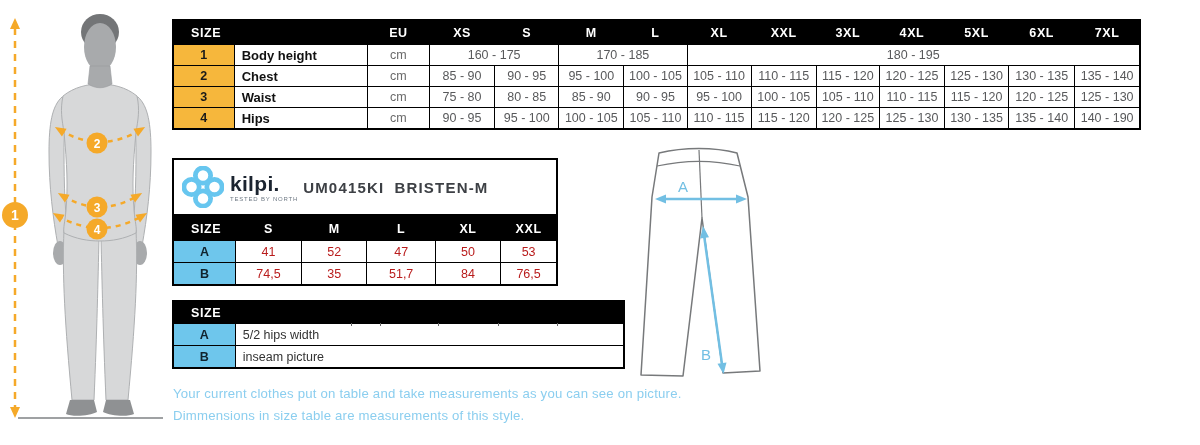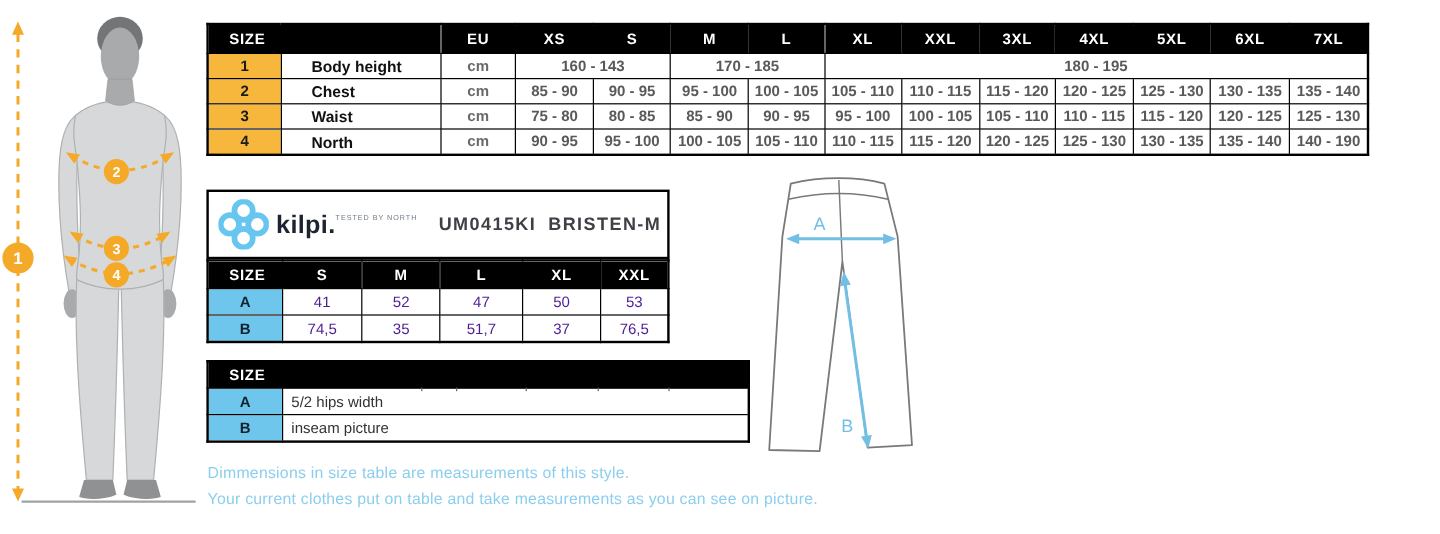--- a/index.html
+++ b/index.html
@@ -6,38 +6,38 @@
   body{font-family:"Liberation Sans","DejaVu Sans",sans-serif;}
   .canvas{position:relative;width:1200px;height:445px;background:#fff;overflow:hidden;}
 
   
   table{border-collapse:collapse;table-layout:fixed;}
   td,th{border:1px solid #000;padding:0;font-weight:normal;overflow:hidden;white-space:nowrap;}
 
   .main-table{position:absolute;left:172px;top:19px;width:969px;border:2px solid #000;}
   .main-table th{background:#000;color:#fff;font-size:12.5px;font-weight:700;letter-spacing:.6px;height:23px;}
   .main-table th.hl{text-align:left;padding-left:17px;}
-  .main-table td{height:20px;font-size:12.5px;text-align:center;font-weight:bold;}
+  .main-table td{height:20px;font-size:12.5px;text-align:center;}
   td.num{background:var(--orange);color:#1a1a1a;font-weight:700;}
-  .main-table td.lbl{text-align:left;padding-left:25px;font-weight:700;color:#111;font-size:13px;}
+  .main-table td.lbl{text-align:left;padding-left:7px;font-weight:700;color:#111;font-size:13px;}
   td.unit{color:#6a6a6a;}
   td.val{color:#58595B;}
 
   .prod-box{position:absolute;left:172px;top:158px;width:386px;height:58px;border:2px solid #000;background:#fff;box-sizing:border-box;display:flex;align-items:center;}
   .logo{display:flex;align-items:center;gap:6px;padding-left:8px;}
-  .logo-txt{display:flex;flex-direction:row;line-height:1;}
+  .logo-txt{display:flex;flex-direction:column;line-height:1;}
   .logo-word{font-size:21px;font-weight:700;color:#1b2430;letter-spacing:.3px;}
   .logo-tag{font-size:6px;color:#6f7a85;letter-spacing:.8px;text-transform:uppercase;margin-top:2px;}
-  .prod-code{flex:1;text-align:right;font-size:15px;font-weight:700;color:#3d4045;letter-spacing:1.2px;}
+  .prod-code{flex:1;text-align:left;font-size:15px;font-weight:700;color:#3d4045;letter-spacing:1.2px;}
   .prod-code span{margin:0 5px;}
 
   .style-table{position:absolute;left:172px;top:216px;width:386px;border:2px solid #000;}
   .style-table th{background:#000;color:#fff;font-size:12.5px;font-weight:700;letter-spacing:.6px;height:22px;text-align:center;}
   .style-table th.hl{text-align:left;padding-left:17px;}
-  .style-table td{height:21px;font-size:12.5px;text-align:center;color:#4c1d95;}
+  .style-table td{height:21px;font-size:12.5px;text-align:center;color:#b91c1c;}
   td.key{background:var(--cellblue);color:#10232e;font-weight:700;}
 
   .legend-table{position:absolute;left:172px;top:300px;width:453px;border:2px solid #000;}
   .legend-table th{background:#000;color:#fff;font-size:12.5px;font-weight:700;letter-spacing:.6px;height:21px;text-align:left;padding-left:17px;}
   .legend-table td{height:21px;font-size:12.5px;}
   .legend-table td.desc{text-align:left;padding-left:7px;color:#333;}
   .legend-table td.key{text-align:center;}
 
   .tick{position:absolute;top:323px;width:1px;height:3px;background:#666;}
 
@@ -136,21 +136,21 @@
       <th>3XL</th>
       <th>4XL</th>
       <th>5XL</th>
       <th>6XL</th>
       <th>7XL</th>
     </tr>
     <tr>
       <td class="num">1</td>
       <td class="lbl">Body height</td>
       <td class="unit">cm</td>
-      <td class="val" colspan="2">160 - 143</td>
+      <td class="val" colspan="2">160 - 175</td>
       <td class="val" colspan="2">170 - 185</td>
       <td class="val" colspan="7">180 - 195</td>
     </tr>
     <tr>
       <td class="num">2</td>
       <td class="lbl">Chest</td>
       <td class="unit">cm</td>
       <td class="val">85 - 90</td>
       <td class="val">90 - 95</td>
       <td class="val">95 - 100</td>
@@ -174,21 +174,21 @@
       <td class="val">95 - 100</td>
       <td class="val">100 - 105</td>
       <td class="val">105 - 110</td>
       <td class="val">110 - 115</td>
       <td class="val">115 - 120</td>
       <td class="val">120 - 125</td>
       <td class="val">125 - 130</td>
     </tr>
     <tr>
       <td class="num">4</td>
-      <td class="lbl">North</td>
+      <td class="lbl">Hips</td>
       <td class="unit">cm</td>
       <td class="val">90 - 95</td>
       <td class="val">95 - 100</td>
       <td class="val">100 - 105</td>
       <td class="val">105 - 110</td>
       <td class="val">110 - 115</td>
       <td class="val">115 - 120</td>
       <td class="val">120 - 125</td>
       <td class="val">125 - 130</td>
       <td class="val">130 - 135</td>
@@ -242,21 +242,21 @@
       <td>52</td>
       <td>47</td>
       <td>50</td>
       <td>53</td>
     </tr>
     <tr>
       <td class="key">B</td>
       <td>74,5</td>
       <td>35</td>
       <td>51,7</td>
-      <td>37</td>
+      <td>84</td>
       <td>76,5</td>
     </tr>
   </tbody>
     </table>
 
   <table class="legend-table">
     <colgroup>
         <col style="width:62px">
         <col style="width:387px">
       </colgroup>
@@ -294,17 +294,17 @@
 
     <g>
       <line x1="704" y1="235" x2="722" y2="364" stroke="#72BFE3" stroke-width="2.5"></line>
       <polygon points="703,226 709,237.3 700.1,238.5" fill="#72BFE3"></polygon>
       <polygon points="723.5,374 726.5,362.5 717.5,363.7" fill="#72BFE3"></polygon>
       <text x="711" y="360" text-anchor="end" font-size="15" fill="#72BFE3">B</text>
     </g>
   </svg>
 
   <div class="notes">
+    <div>Your current clothes put on table and take measurements as you can see on picture.</div>
     <div>Dimmensions in size table are measurements of this style.</div>
-    <div>Your current clothes put on table and take measurements as you can see on picture.</div>
   </div>
 
 </div>
 
 </body></html>

